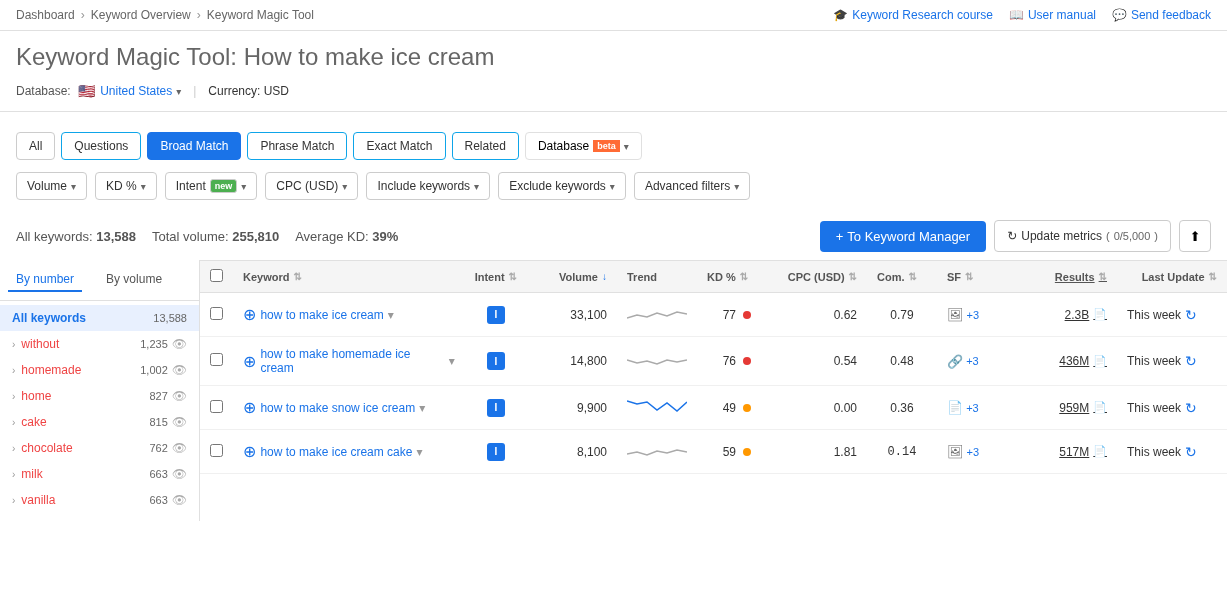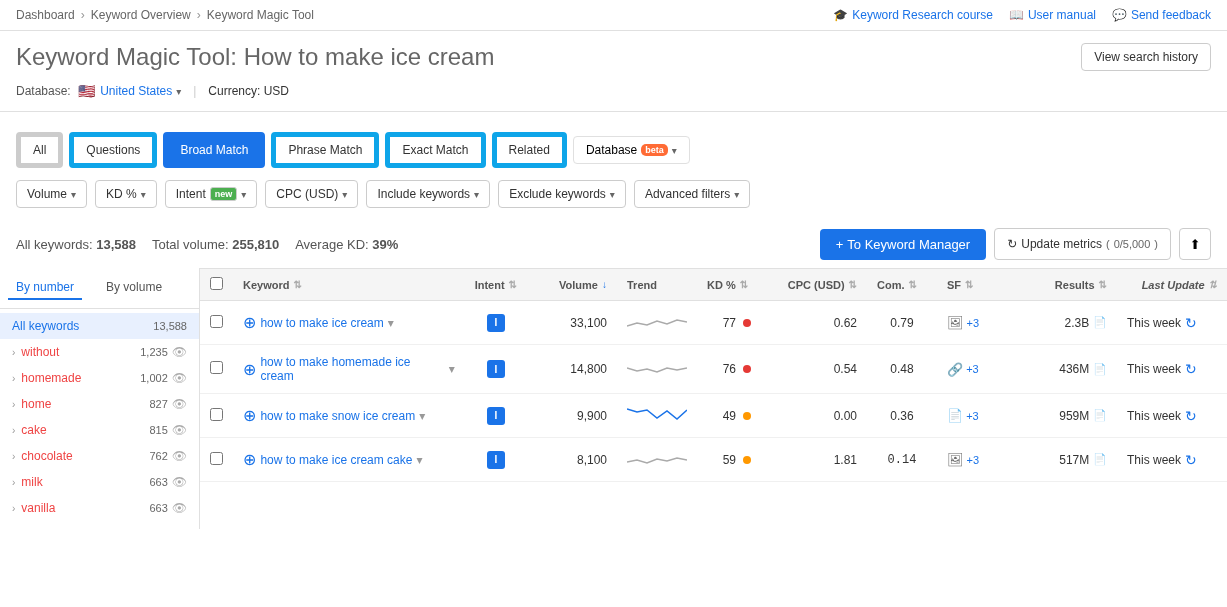--- a/index.html
+++ b/index.html
@@ -24,25 +24,25 @@
     .db-label { color: #555; }
     .db-select { display: flex; align-items: center; gap: 4px; color: #1a73e8; cursor: pointer; border: none; background: none; font-size: 12px; }
     .db-flag { font-size: 14px; }
     .db-divider { color: #ccc; margin: 0 4px; }
     
     
     .section-sep { height: 1px; background: #e0e0e0; margin: 0 0 12px; }
     
     
     .match-tabs { display: flex; align-items: center; gap: 6px; padding: 8px 16px; }
-    .match-tab { padding: 6px 12px; border: 5px solid #0ea5e9; border-radius: 4px; cursor: pointer; font-size: 12px; color: #333; background: #fff; }
+    .match-tab { padding: 6px 12px; border: 1px solid #0ea5e9; border-radius: 4px; cursor: pointer; font-size: 12px; color: #333; background: #fff; }
     .match-tab.active { background: #1a73e8; color: #fff; border-color: #1a73e8; }
     .match-tab.all-tab { border-color: #ccc; }
     .lang-btn { display: flex; align-items: center; gap: 4px; padding: 6px 12px; border: 1px solid #e0e0e0; border-radius: 4px; cursor: pointer; font-size: 12px; background: #fff; }
-    .beta-badge { background: #ff6b35; color: #fff; font-size: 9px; padding: 1px 4px; border-radius: 5px; font-weight: 600; }
+    .beta-badge { background: #ff6b35; color: #fff; font-size: 9px; padding: 1px 4px; border-radius: 0; font-weight: 600; }
     
     
     .filter-row { display: flex; align-items: center; gap: 8px; padding: 4px 16px 12px; flex-wrap: wrap; }
     .filter-btn { display: flex; align-items: center; gap: 4px; padding: 6px 10px; border: 1px solid #ccc; border-radius: 4px; cursor: pointer; font-size: 12px; background: #fff; color: #333; white-space: nowrap; }
     .chevron { font-size: 10px; color: #666; }
     
     
     .stats-row { display: flex; align-items: center; justify-content: space-between; padding: 8px 16px; gap: 35px; }
     .stats-left { display: flex; align-items: center; gap: 16px; font-size: 13px; }
     .stat-item { color: #555; }
@@ -62,21 +62,21 @@
     
     .checkbox-col { width: 30px; }
     .keyword-col { min-width: 180px; }
     .intent-col { width: 60px; text-align: center; }
     .volume-col { width: 90px; text-align: right; }
     .trend-col { width: 80px; text-align: center; }
     .kd-col { width: 80px; text-align: center; }
     .cpc-col { width: 90px; text-align: right; }
     .com-col { width: 70px; text-align: left; }
     .sf-col { width: 80px; text-align: center; }
-    .results-col { width: 100px; text-align: left; }
+    .results-col { width: 100px; text-align: left; text-decoration: underline; }
     .lastupdate-col { width: 110px; text-align: right; }
     
     .keyword-link { color: #1a73e8; text-decoration: none; display: flex; align-items: center; gap: 4px; }
     .keyword-actions { display: flex; align-items: center; gap: 4px; }
     .add-circle { color: #1a73e8; cursor: pointer; font-size: 16px; }
     
     .kd-dot-red { width: 8px; height: 8px; border-radius: 50%; background: #e53935; display: inline-block; margin-left: 4px; }
     .kd-dot-orange { width: 8px; height: 8px; border-radius: 50%; background: #ff9800; display: inline-block; margin-left: 4px; }
     
     .intent-badge { display: inline-flex; align-items: center; justify-content: center; width: 18px; height: 18px; border-radius: 3px; background: #1a73e8; color: #fff; font-size: 10px; font-weight: 700; }
@@ -95,21 +95,21 @@
     .main-content { display: flex; }
     .sidebar { width: 200px; min-width: 200px; border-right: 1px solid #e0e0e0; padding: 8px 0; }
     .sidebar-tabs { display: flex; gap: 16px; padding: 0 8px 8px; border-bottom: 1px solid #e0e0e0; margin-bottom: 4px; }
     .sidebar-tab { padding: 4px 8px; font-size: 12px; cursor: pointer; color: #555; border-bottom: 2px solid transparent; }
     .sidebar-tab.active { color: #1a73e8; border-bottom-color: #1a73e8; }
     .sidebar-item { display: flex; align-items: center; justify-content: space-between; padding: 6px 12px; cursor: pointer; }
     .sidebar-item.selected { background: #e8f0fe; }
     .sidebar-item-left { display: flex; align-items: center; gap: 6px; }
     .sidebar-chevron { font-size: 10px; color: #999; }
     .sidebar-label { font-size: 12px; color: #ef4444; }
-    .sidebar-item.selected .sidebar-label { color: #1a73e8; font-weight: 400; }
+    .sidebar-item.selected .sidebar-label { color: #1a73e8; font-weight: 700; }
     .sidebar-count { font-size: 11px; color: #666; }
     .sidebar-eye { color: #aaa; font-size: 12px; cursor: pointer; }
     
     .table-wrapper { flex: 1; overflow: hidden; }
     
     
     .sparkline { width: 60px; height: 20px; }
     
     
     .sort-icon { font-size: 10px; color: #aaa; margin-left: 2px; }
@@ -142,21 +142,20 @@
       <span>Send feedback</span>
     </a>
   </div>
 </div>
 
 <div class="header">
   <h1 class="page-title">
     <span>Keyword Magic Tool:</span>
     <span>How to make ice cream</span>
   </h1>
-  <button class="view-history-btn">View search history</button>
 </div>
 
 <div class="db-bar">
   <span class="db-label">Database:</span>
   <button class="db-select">
     <span class="db-flag">🇺🇸</span>
     <span>United States</span>
     <span class="chevron">▾</span>
   </button>
   <span class="db-divider">|</span>
@@ -384,21 +383,21 @@
                 <span class="sort-icon">⇅</span>
               </div>
             </th>
             <th class="results-col">
               <div class="col-header" style="justify-content:flex-end;">
                 <span>Results</span>
                 <span class="sort-icon">⇅</span>
               </div>
             </th>
             <th class="lastupdate-col">
-              <div class="col-header" style="justify-content:flex-end;font-style:italic;">
+              <div class="col-header" style="justify-content:flex-end;">
                 <span>Last Update</span>
                 <span class="sort-icon">⇅</span>
               </div>
             </th>
           </tr>
         </thead>
         <tbody>
 
           <tr>
             <td class="checkbox-col">

